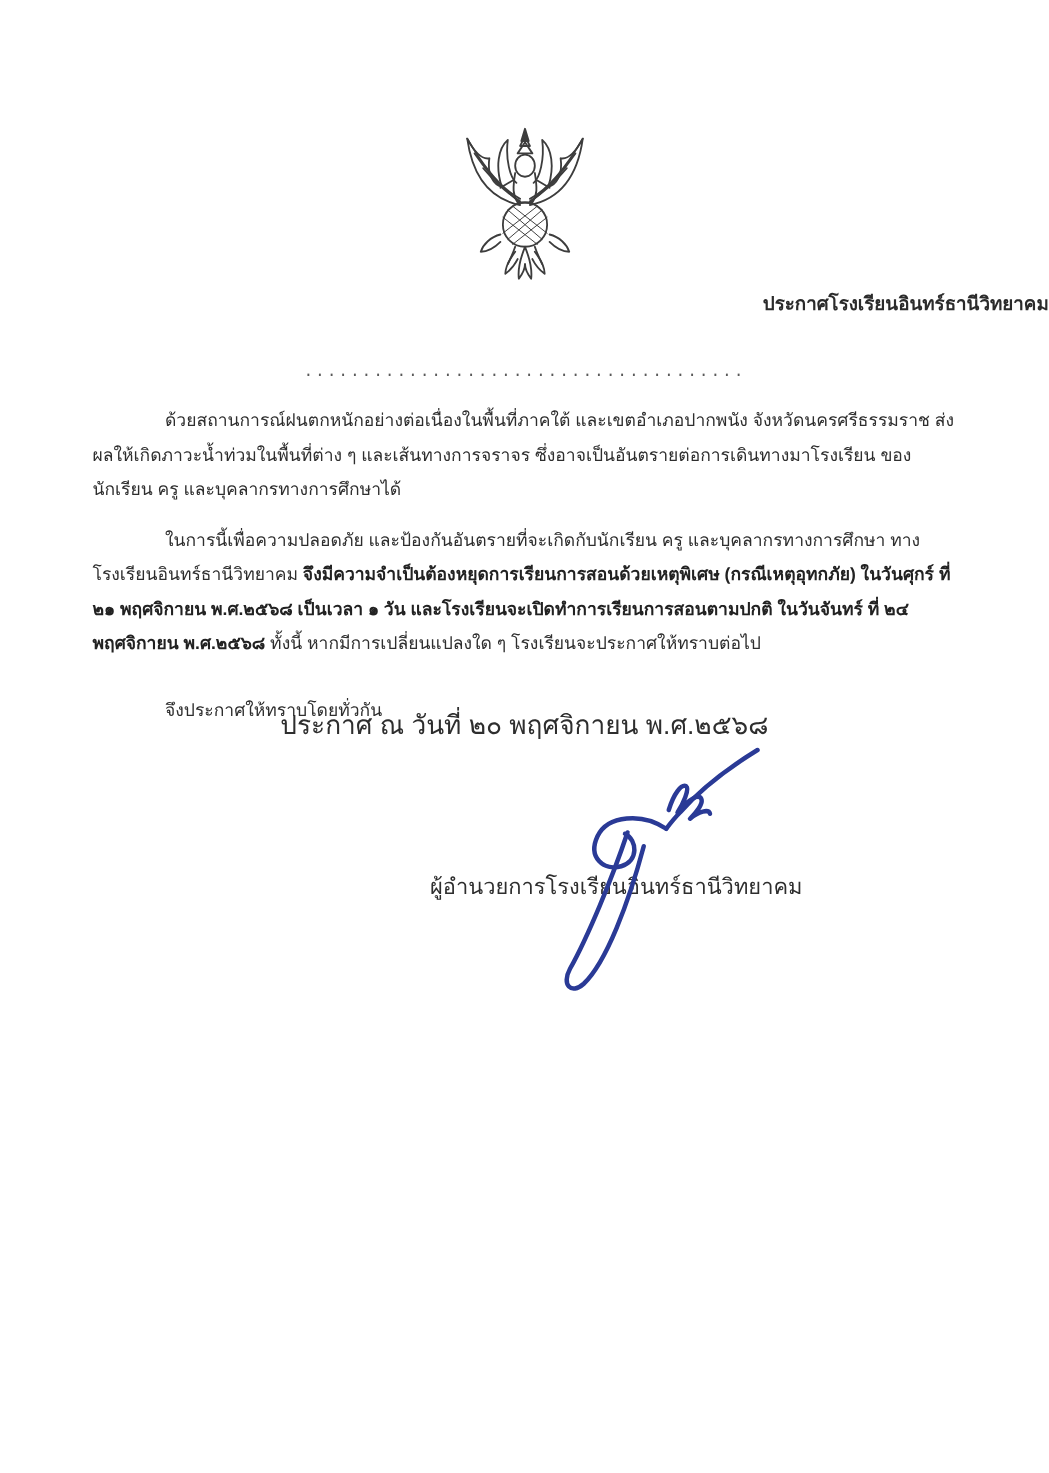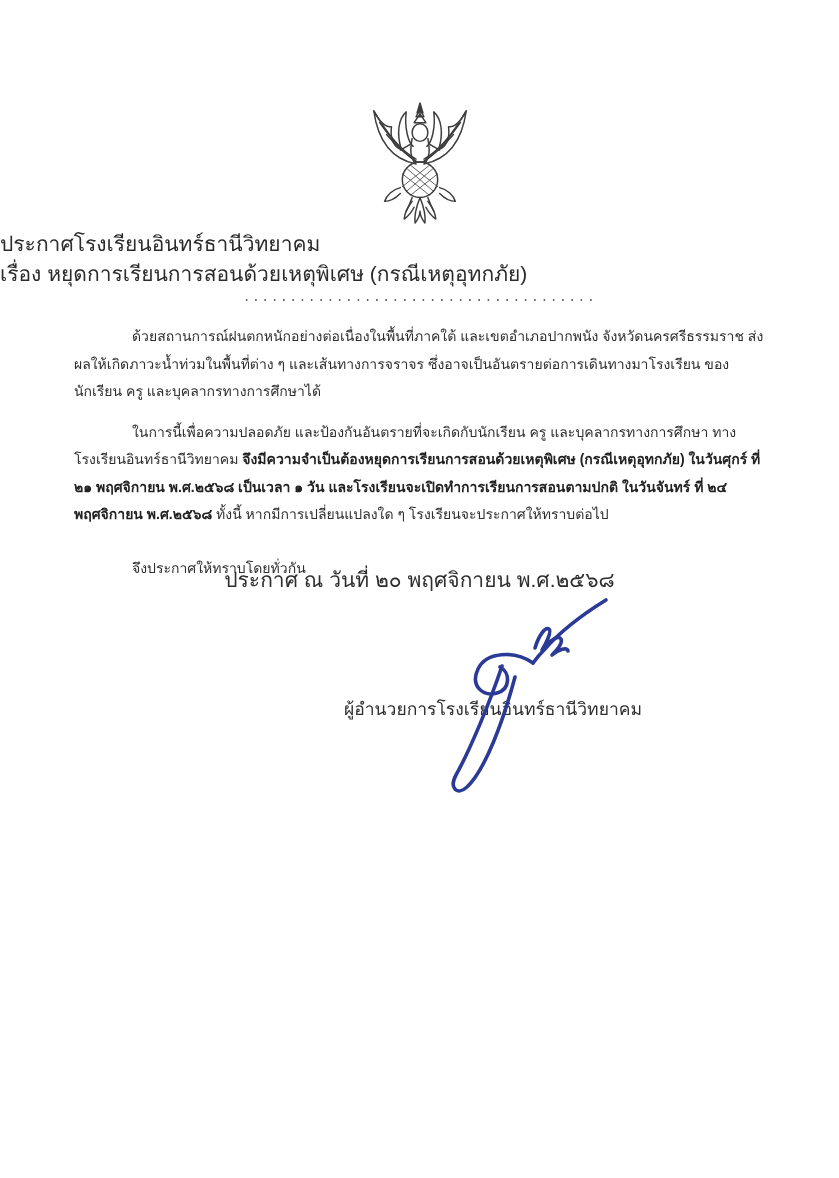--- a/index.html
+++ b/index.html
@@ -21,23 +21,23 @@
     top: 98px;
     left: 50%;
     transform: translateX(-50%);
     width: 118px;
     height: 132px;
   }
   .title {
     position: absolute;
     left: 0;
     width: 100%;
-    text-align: left;
-    font-weight: normal;
-    font-size: 21px;
+    text-align: right;
+    font-weight: bold;
+    font-size: 15px;
     line-height: 24px;
     color: #2b2b2b;
   }
   .t1 { top: 232px; }
   .t2 { top: 262px; }
   .separator {
     position: absolute;
     top: 290px;
     left: 0;
     width: 100%;
@@ -128,21 +128,20 @@
         <path d="M52,100 C50,106 48,110 46,114 M68,100 C70,106 72,110 74,114"></path>
 
         <path d="M60,100 C56,110 54,118 55,126 C58,122 60,118 60,114 C60,118 62,122 65,126 C66,118 64,110 60,100"></path>
         <path d="M52,104 C46,112 44,118 44,122 C48,119 52,114 54,110"></path>
         <path d="M68,104 C74,112 76,118 76,122 C72,119 68,114 66,110"></path>
       </g>
     </svg>
   </div>
 
   <div class="title t1">ประกาศโรงเรียนอินทร์ธานีวิทยาคม</div>
-  <div class="title t2">เรื่อง  หยุดการเรียนการสอนด้วยเหตุพิเศษ  (กรณีเหตุอุทกภัย)</div>
 
   <div class="separator">......................................</div>
 
   <div class="body-block">
     <p class="para">ด้วยสถานการณ์ฝนตกหนักอย่างต่อเนื่องในพื้นที่ภาคใต้  และเขตอำเภอปากพนัง  จังหวัดนครศรีธรรมราช ส่งผลให้เกิดภาวะน้ำท่วมในพื้นที่ต่าง ๆ และเส้นทางการจราจร  ซึ่งอาจเป็นอันตรายต่อการเดินทางมาโรงเรียน ของนักเรียน ครู และบุคลากรทางการศึกษาได้</p>
     <p class="para"><span>ในการนี้เพื่อความปลอดภัย  และป้องกันอันตรายที่จะเกิดกับนักเรียน ครู และบุคลากรทางการศึกษา ทางโรงเรียนอินทร์ธานีวิทยาคม  </span><span class="bold">จึงมีความจำเป็นต้องหยุดการเรียนการสอนด้วยเหตุพิเศษ (กรณีเหตุอุทกภัย) ในวันศุกร์ ที่ ๒๑ พฤศจิกายน พ.ศ.๒๕๖๘  เป็นเวลา ๑ วัน และโรงเรียนจะเปิดทำการเรียนการสอนตามปกติ ในวันจันทร์  ที่ ๒๔ พฤศจิกายน พ.ศ.๒๕๖๘ </span><span>ทั้งนี้  หากมีการเปลี่ยนแปลงใด ๆ  โรงเรียนจะประกาศให้ทราบต่อไป</span></p>
     <p class="para closing">จึงประกาศให้ทราบโดยทั่วกัน</p>
   </div>
 
   <div class="date-line">ประกาศ ณ วันที่ ๒๐ พฤศจิกายน พ.ศ.๒๕๖๘</div>

